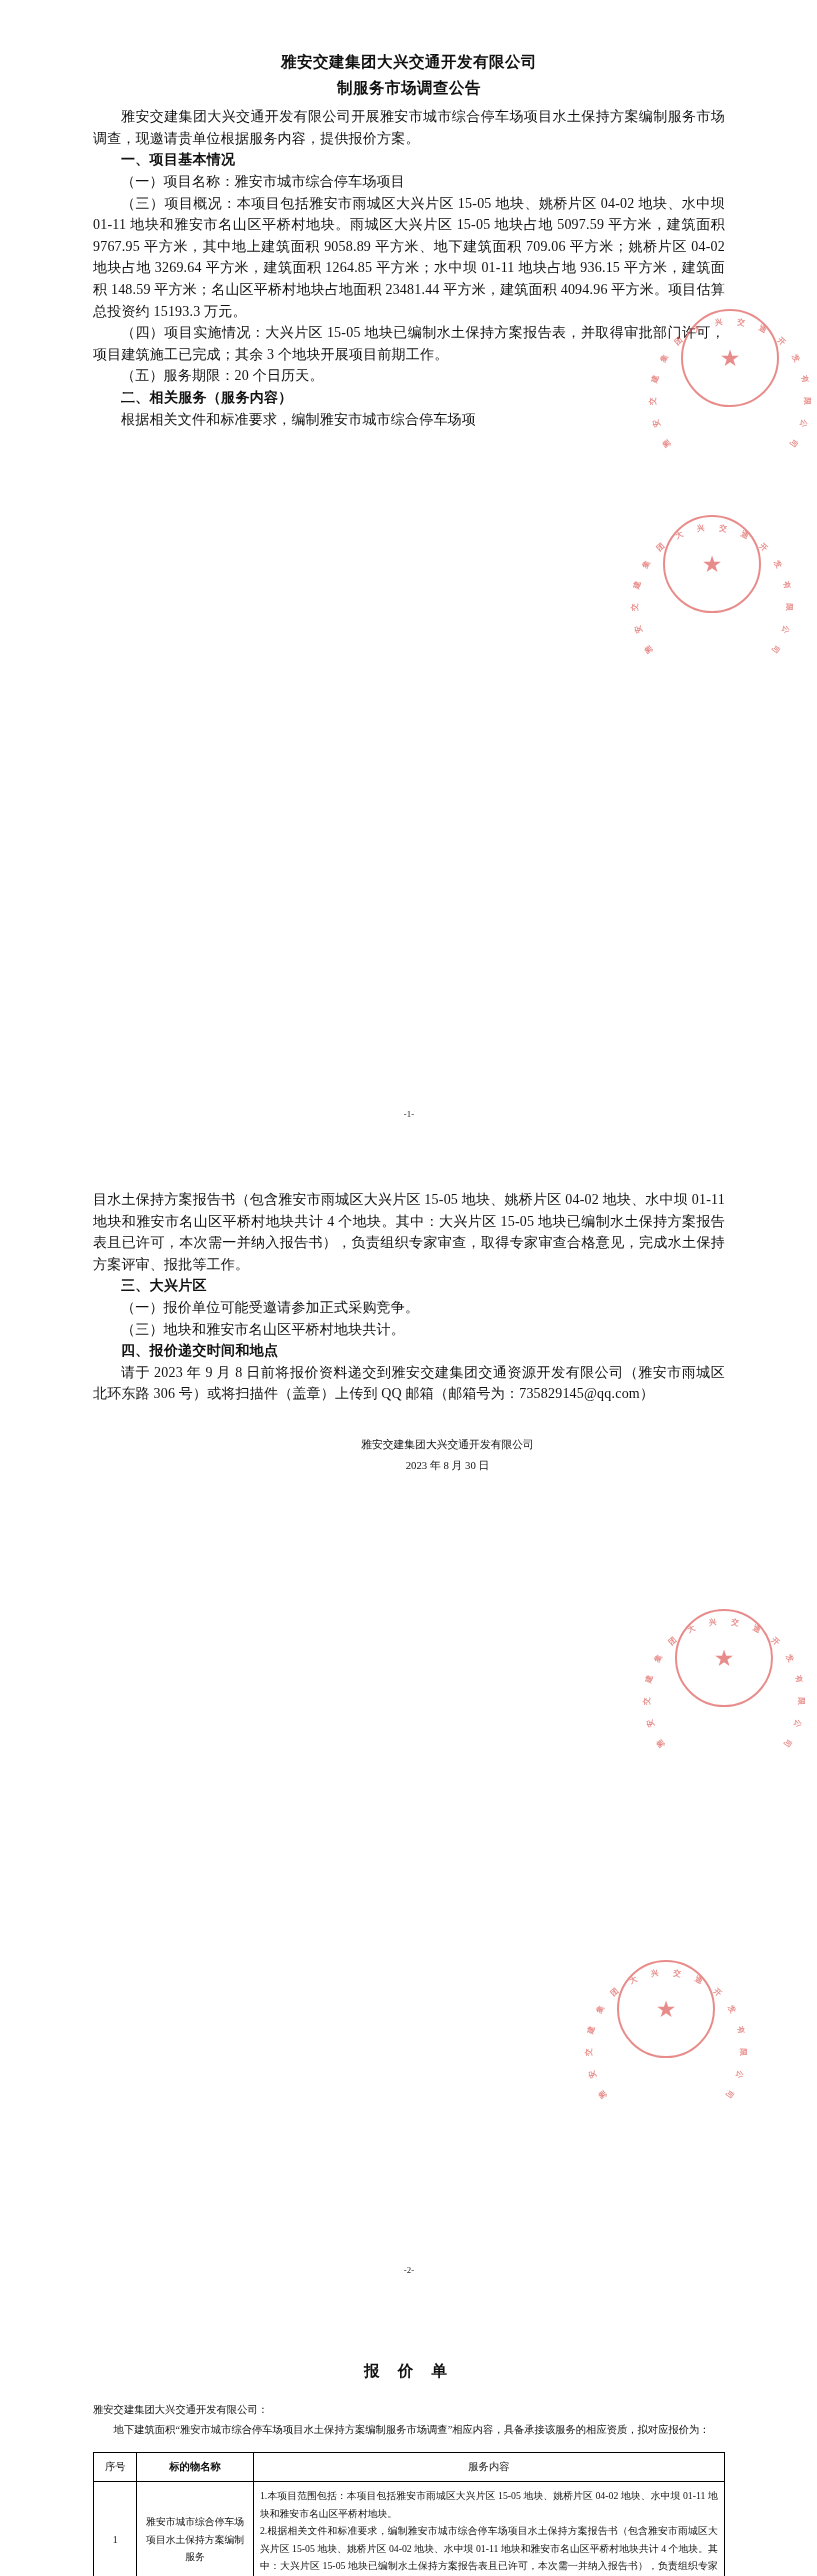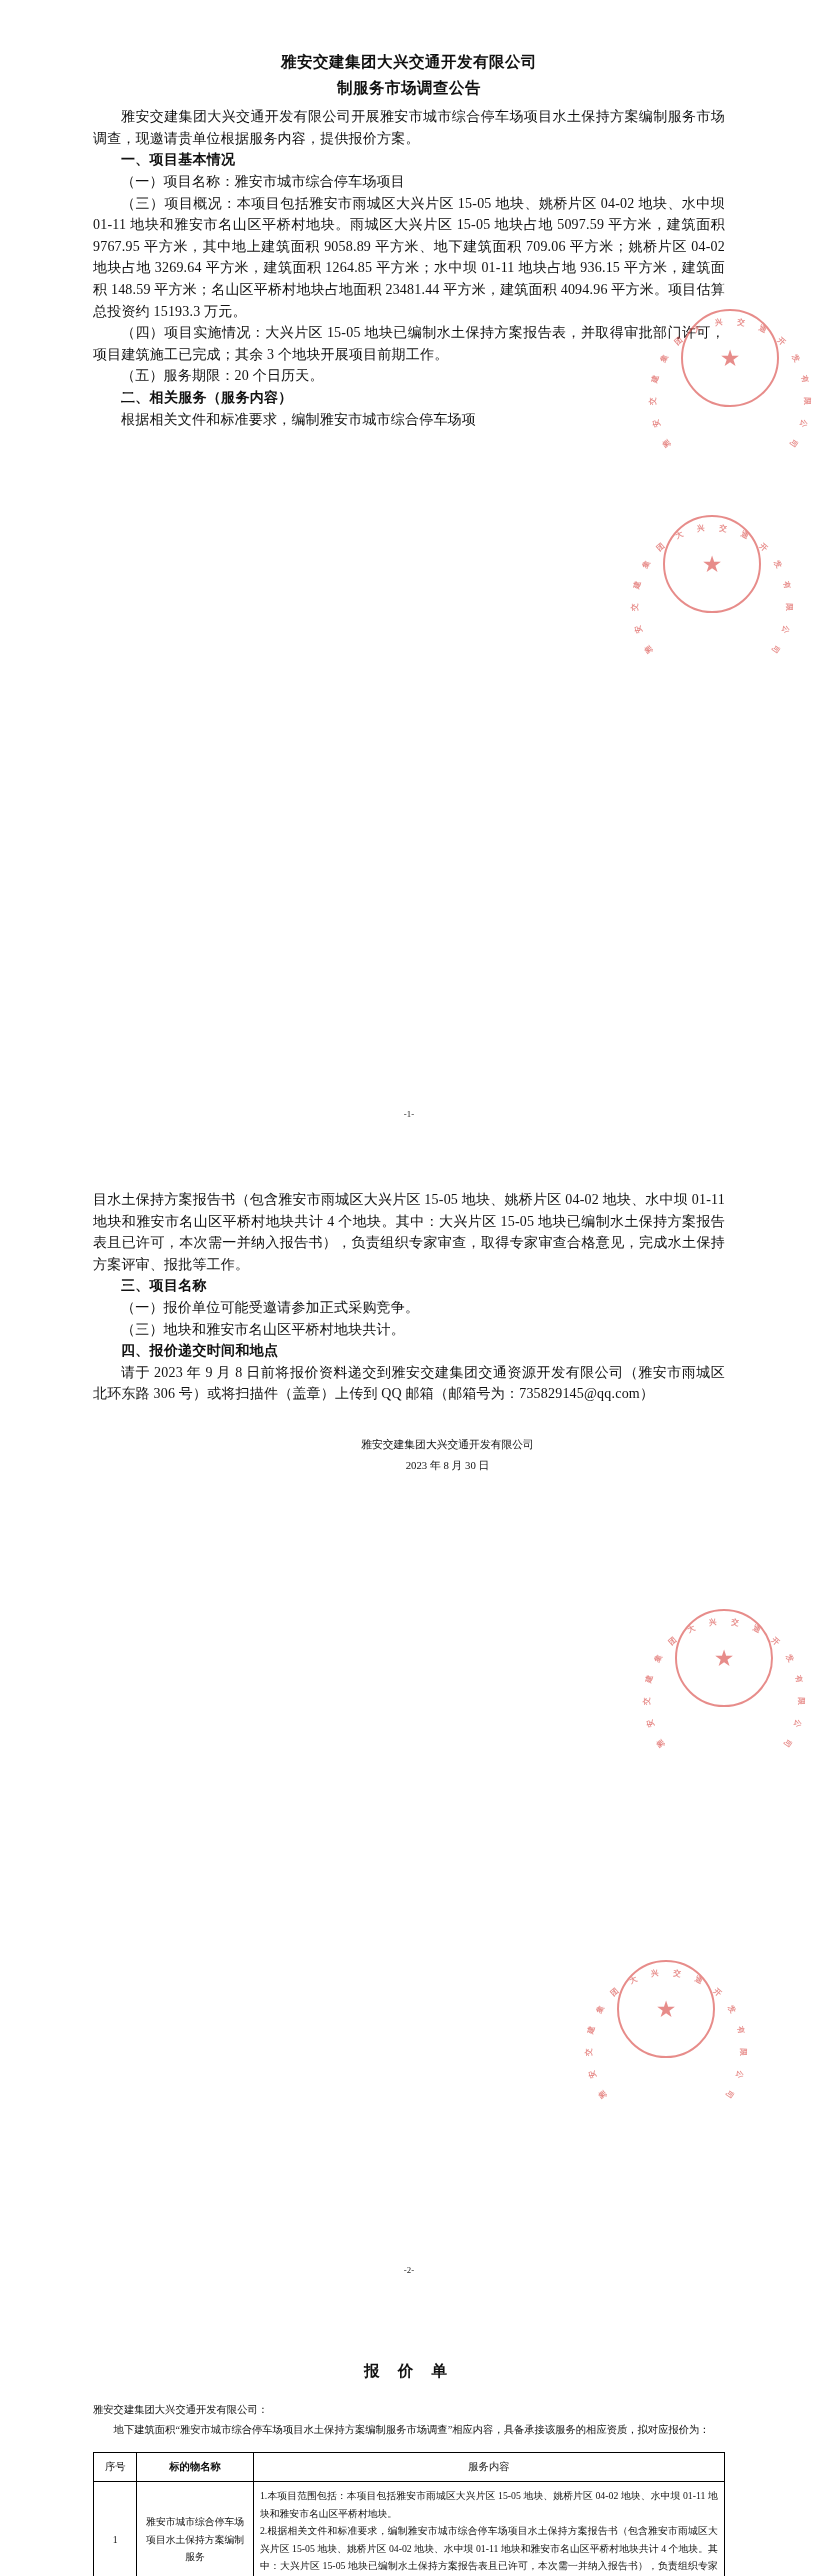--- a/index.html
+++ b/index.html
@@ -210,21 +210,21 @@
       </div>
   </div>
 
   <div class="page-num">-1-</div>
 </div>
 
 <div class="page page-2">
 
   <p class="para para-noindent">目水土保持方案报告书（包含雅安市雨城区大兴片区 15-05 地块、姚桥片区 04-02 地块、水中坝 01-11 地块和雅安市名山区平桥村地块共计 4 个地块。其中：大兴片区 15-05 地块已编制水土保持方案报告表且已许可，本次需一并纳入报告书），负责组织专家审查，取得专家审查合格意见，完成水土保持方案评审、报批等工作。</p>
 
-  <p class="section-head">三、项目名称</p>
+  <p class="section-head">三、大兴片区</p>
   <p class="para">（一）报价单位可能受邀请参加正式采购竞争。</p>
   <p class="para">（三）地块和雅安市名山区平桥村地块共计。</p>
 
   <p class="section-head">四、报价递交时间和地点</p>
   <p class="para">请于 2023 年 9 月 8 日前将报价资料递交到雅安交建集团交通资源开发有限公司（雅安市雨城区北环东路 306 号）或将扫描件（盖章）上传到 QQ 邮箱（邮箱号为：735829145@qq.com）</p>
 
   <div class="signature">
     <span class="ln sig-shift">雅安交建集团大兴交通开发有限公司</span>
     <span class="ln sig-shift">2023 年 8 月 30 日</span>
   </div>

